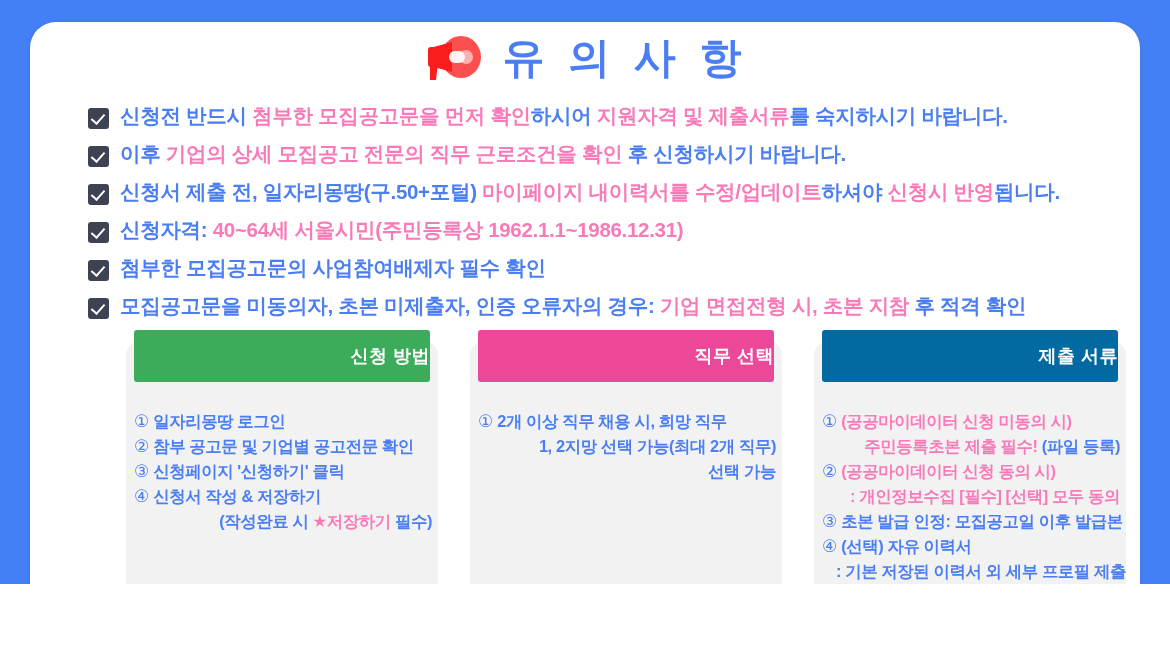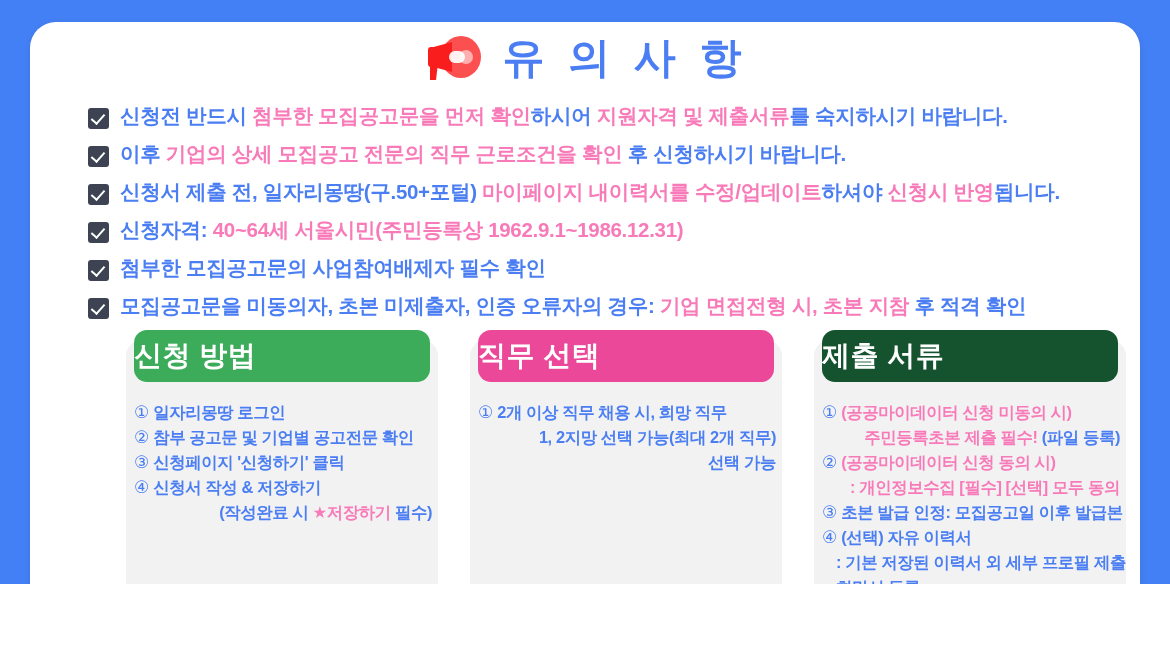--- a/index.html
+++ b/index.html
@@ -116,34 +116,34 @@
     background: #f2f2f3;
     border-radius: 16px;
     box-sizing: border-box;
   }
   .card-header {
     position: absolute;
     left: 8px;
     top: -10px;
     width: 296px;
     height: 52px;
-    border-radius: 13px;
+    border-radius: 3px;
     display: flex;
     align-items: center;
-    justify-content: flex-start;
+    justify-content: flex-end;
     color: #ffffff;
-    font-size: 28px;
+    font-size: 18px;
     font-weight: bold;
     letter-spacing: 0.5px;
   }
 
   .card-body {
     position: absolute;
     left: 8px;
-    top: 60px;
+    top: 69px;
     right: 6px;
     font-size: 16.4px;
     font-weight: bold;
     line-height: 25px;
     letter-spacing: -0.4px;
   }
   .card-body .li { white-space: nowrap; }
   .num {
     color: #4a7ef2;
     font-weight: normal;
@@ -188,21 +188,21 @@
         <div class="bullet-row">
           <div class="checkbox"></div>
           <div class="bullet-text"><span class="c-blue">이후 </span><span class="c-pink">기업의 상세 모집공고 전문의 직무 근로조건을 확인</span><span class="c-blue"> 후 신청하시기 바랍니다.</span></div>
         </div>
         <div class="bullet-row">
           <div class="checkbox"></div>
           <div class="bullet-text"><span class="c-blue">신청서 제출 전, 일자리몽땅(구.50+포털) </span><span class="c-pink">마이페이지 내이력서를 수정/업데이트</span><span class="c-blue">하셔야 </span><span class="c-pink">신청시 반영</span><span class="c-blue">됩니다.</span></div>
         </div>
         <div class="bullet-row">
           <div class="checkbox"></div>
-          <div class="bullet-text"><span class="c-blue">신청자격: </span><span class="c-pink">40~64세 서울시민(주민등록상 1962.9.1~1986.12.31)</span></div>
+          <div class="bullet-text"><span class="c-blue">신청자격: </span><span class="c-pink">40~64세 서울시민(주민등록상 1962.1.1~1986.12.31)</span></div>
         </div>
         <div class="bullet-row">
           <div class="checkbox"></div>
           <div class="bullet-text"><span class="c-blue">첨부한 모집공고문의 사업참여배제자 필수 확인</span></div>
         </div>
         <div class="bullet-row">
           <div class="checkbox"></div>
           <div class="bullet-text"><span class="c-blue">모집공고문을 미동의자, 초본 미제출자, 인증 오류자의 경우: </span><span class="c-pink">기업 면접전형 시, 초본 지참</span><span class="c-blue"> 후 적격 확인</span></div>
         </div>
       </div>
@@ -232,21 +232,21 @@
             <div class="li"><span class="num">① </span><span class="c-blue">2개 이상 직무 채용 시, 희망 직무</span></div>
             <div class="li indent"><span class="c-blue">1, 2지망 선택 가능(최대 2개 직무)</span></div>
             <div class="li indent"><span class="c-blue">선택 가능</span></div>
           </div>
           <div class="gear"><svg width="46" height="46" viewBox="0 0 46 46" xmlns="http://www.w3.org/2000/svg">
               <path fill="#fbb217" d="M23 2.5l3.2 4.3a16.8 16.8 0 0 1 3.6 1.5l5.2-1.3 3.2 3.2-1.3 5.2c.64 1.13 1.15 2.34 1.5 3.6l4.3 3.2v4.6l-4.3 3.2a16.8 16.8 0 0 1-1.5 3.6l1.3 5.2-3.2 3.2-5.2-1.3c-1.13.64-2.34 1.15-3.6 1.5L23 43.5h-4.6l-3.2-4.3a16.8 16.8 0 0 1-3.6-1.5l-5.2 1.3-3.2-3.2 1.3-5.2a16.8 16.8 0 0 1-1.5-3.6L2.5 23.6V19l4.3-3.2c.35-1.26.86-2.47 1.5-3.6L7 7l3.2-3.2 5.2 1.3c1.13-.64 2.34-1.15 3.6-1.5L22.2 2.5z"></path>
               <circle cx="23" cy="23" r="7.6" fill="#f2f2f3"></circle>
             </svg></div>
         </div>
         <div class="info-card">
-          <div class="card-header" style="background: #14532d;">
+          <div class="card-header" style="background: #0369a1;">
             <span>제출 서류</span>
           </div>
           <div class="card-body">
             <div class="li"><span class="num">① </span><span class="c-pink">(공공마이데이터 신청 미동의 시)</span></div>
             <div class="li indent"><span class="c-pink">주민등록초본 제출 필수! </span><span class="c-blue">(파일 등록)</span></div>
             <div class="li"><span class="num">② </span><span class="c-pink">(공공마이데이터 신청 동의 시)</span></div>
             <div class="li indent"><span class="c-pink">: 개인정보수집 [필수] [선택] 모두 동의</span></div>
             <div class="li"><span class="num">③ </span><span class="c-blue">초본 발급 인정: 모집공고일 이후 발급본</span></div>
             <div class="li"><span class="num">④ </span><span class="c-blue">(선택) 자유 이력서</span></div>
             <div class="li indent2"><span class="c-blue">: 기본 저장된 이력서 외 세부 프로필 제출</span></div>

